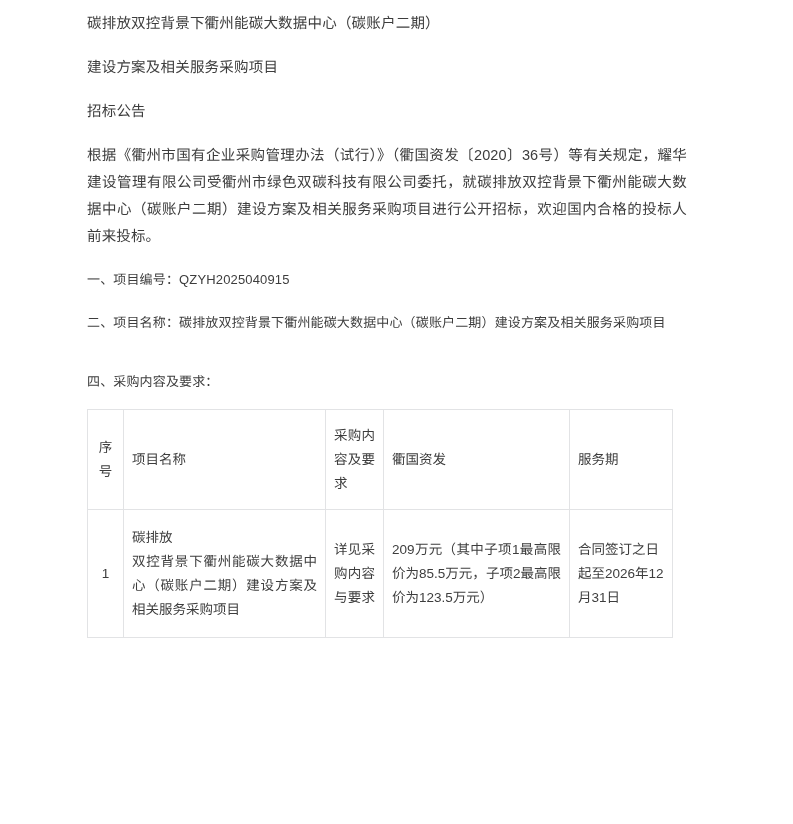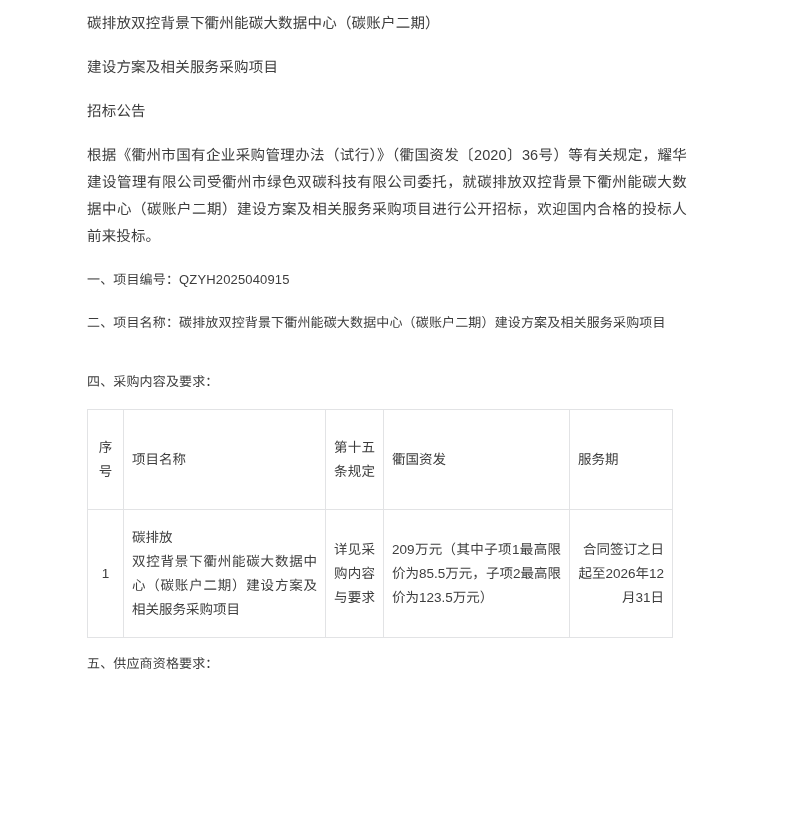--- a/index.html
+++ b/index.html
@@ -115,21 +115,20 @@
     text-justify: inter-ideograph;
     font-family: Liberation Serif, serif;
   }
   .cell-price {
     line-height: 25px;
     text-align: justify;
     text-justify: inter-ideograph;
   }
   .cell-term {
     line-height: 25px;
-    text-align: right;
   }
   .row-head td { height: 100px; }
   .row-body td { height: 128px; }
 </style>
 </head>
 <body>
 
 <div class="page">
   <div class="doc">
 
@@ -172,37 +171,36 @@
           <col class="col-seq">
           <col class="col-name">
           <col class="col-req">
           <col class="col-price">
           <col class="col-term">
         </colgroup>
         <tbody>
           <tr class="row-head">
             <td class="hdr-seq">序号</td>
             <td>项目名称</td>
-            <td class="hdr-req">第十五条规定</td>
+            <td class="hdr-req">采购内容及要求</td>
             <td>衢国资发</td>
             <td>服务期</td>
           </tr>
           <tr class="row-body">
             <td class="col-seq">1</td>
             <td class="cell-name">碳排放
 双控背景下衢州能碳大数据中心（碳账户二期）建设方案及相关服务采购项目</td>
             <td class="cell-req">详见采购内容与要求</td>
             <td class="cell-price">209万元（其中子项1最高限价为85.5万元，子项2最高限价为123.5万元）</td>
             <td class="cell-term">合同签订之日起至2026年12月31日</td>
           </tr>
         </tbody>
       </table>
     </div>
 
     <div class="spacer-12"></div>
 
-    <div class="item">五、供应商资格要求：</div>
 
     <div class="spacer-16"></div>
 
 
   </div>
 </div>
 
 </body></html>

